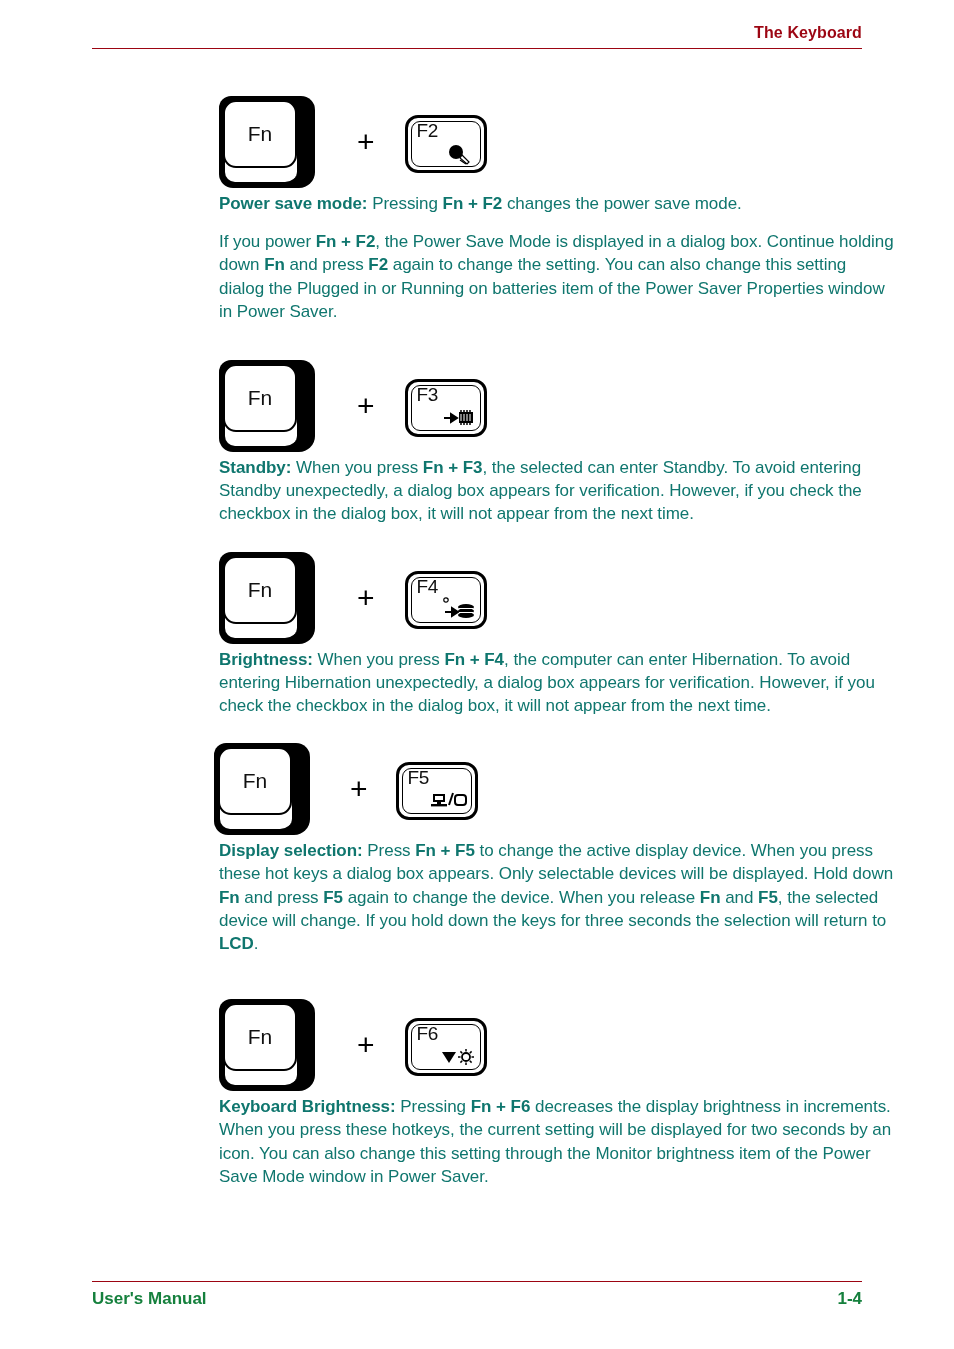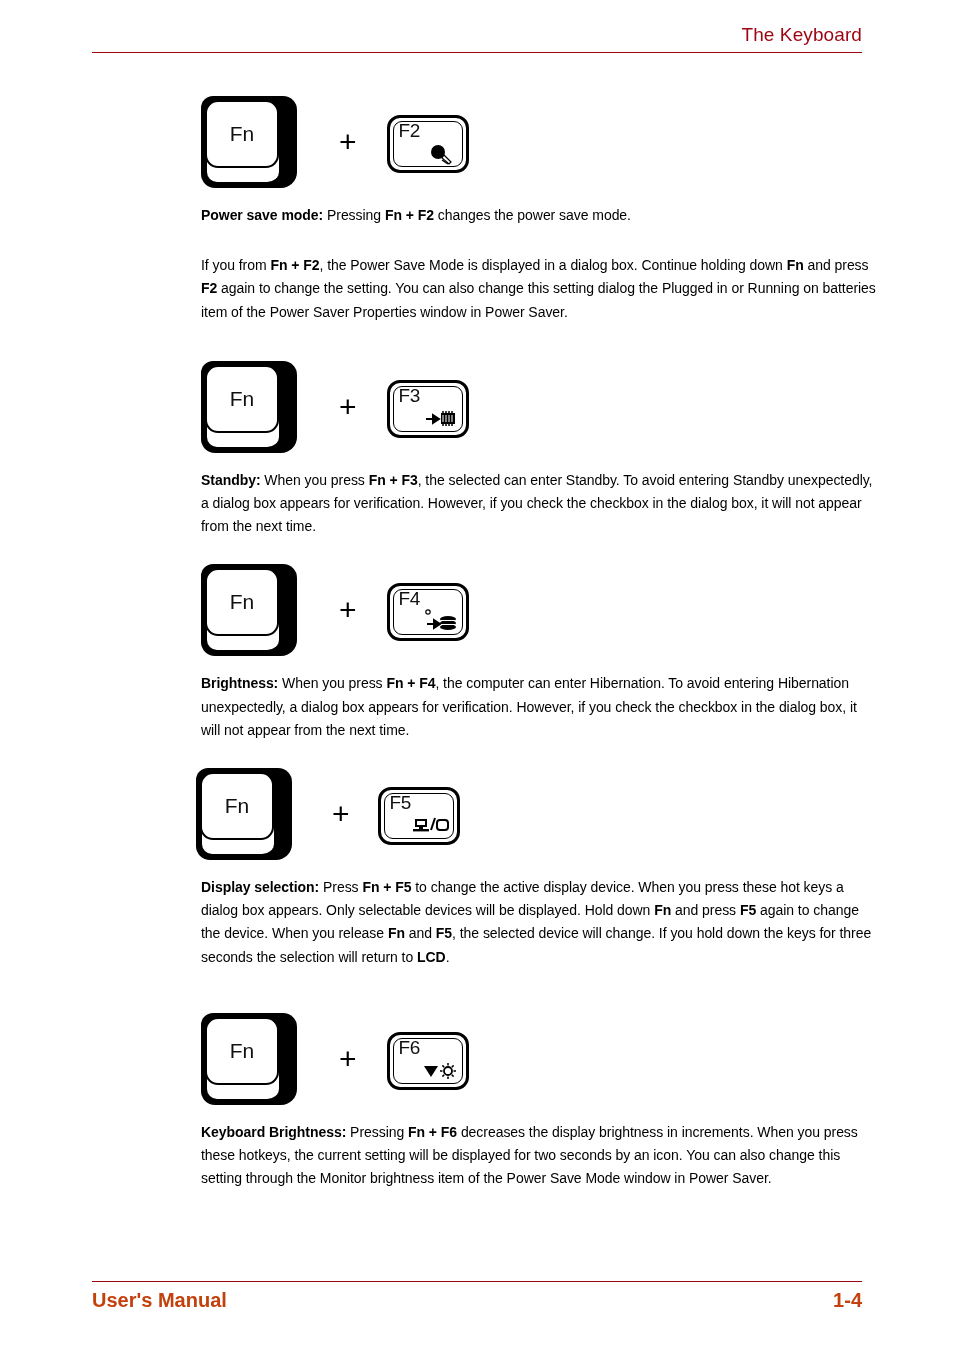--- a/index.html
+++ b/index.html
@@ -20,48 +20,48 @@
   .page-header {
     position: absolute;
     left: 92px;
     top: 24px;
     width: 770px;
     border-bottom: 1.5px solid #9c0512;
     padding-bottom: 6px;
     text-align: right;
   }
   .page-header .header-title {
-    font-size: 19px;
-    font-weight: normal;
+    font-size: 16px;
+    font-weight: bold;
     color: #9c0512;
     letter-spacing: 0.1px;
   }
 
   
   .page-footer {
     position: absolute;
     left: 92px;
     top: 1281px;
     width: 770px;
     border-top: 1.5px solid #9c0512;
     padding-top: 7px;
     display: flex;
     justify-content: space-between;
     align-items: baseline;
   }
   .page-footer span {
-    font-size: 20px;
+    font-size: 17px;
     font-weight: bold;
-    color: #c2410c;
+    color: #15803d;
   }
 
   
   .content {
     position: absolute;
-    left: 201px;
+    left: 219px;
     top: 96px;
     width: 676px;
   }
   .hotkey-block {
     position: relative;
   }
 
   
   .key-row {
     display: flex;
@@ -162,24 +162,24 @@
   .f-key .f-icon {
     position: absolute;
     right: 8px;
     bottom: 5px;
     width: 44px;
     height: 24px;
   }
 
   
   .para {
-    font-size: 14px;
+    font-size: 17px;
     line-height: 23.2px;
-    color: #000000;
-    margin: 12px 0 4px 0;
+    color: #0f766e;
+    margin: 0 0 4px 0;
     text-align: left;
     letter-spacing: -0.05px;
   }
   .para b { font-weight: bold; }
   .spacer-sm { height: 11px; }
   .spacer-md { height: 22px; }
   .spacer-lg { height: 33px; }
   .spacer-xl { height: 40px; }
 </style>
 </head>
@@ -215,21 +215,21 @@
       </div>
     </div>
 
     <p class="para">
       <b>Power save mode:</b><span> Pressing </span><b>Fn + F2</b><span> changes the power save mode.</span>
     </p>
 
     <div class="spacer-sm"></div>
 
     <p class="para">
-      <span>If you from </span><b>Fn + F2</b><span>, the Power Save Mode is displayed in a dialog box. Continue holding down </span><b>Fn</b><span> and press </span><b>F2</b><span> again to change the setting. You can also change this setting dialog the Plugged in or Running on batteries item of the Power Saver Properties window in Power Saver.</span>
+      <span>If you power </span><b>Fn + F2</b><span>, the Power Save Mode is displayed in a dialog box. Continue holding down </span><b>Fn</b><span> and press </span><b>F2</b><span> again to change the setting. You can also change this setting dialog the Plugged in or Running on batteries item of the Power Saver Properties window in Power Saver.</span>
     </p>
   </div>
 
   <div class="spacer-lg"></div>
 
   <div class="hotkey-block">
     <div class="key-row">
 
       <div class="fn-key">
         <div class="cap-base"></div>

